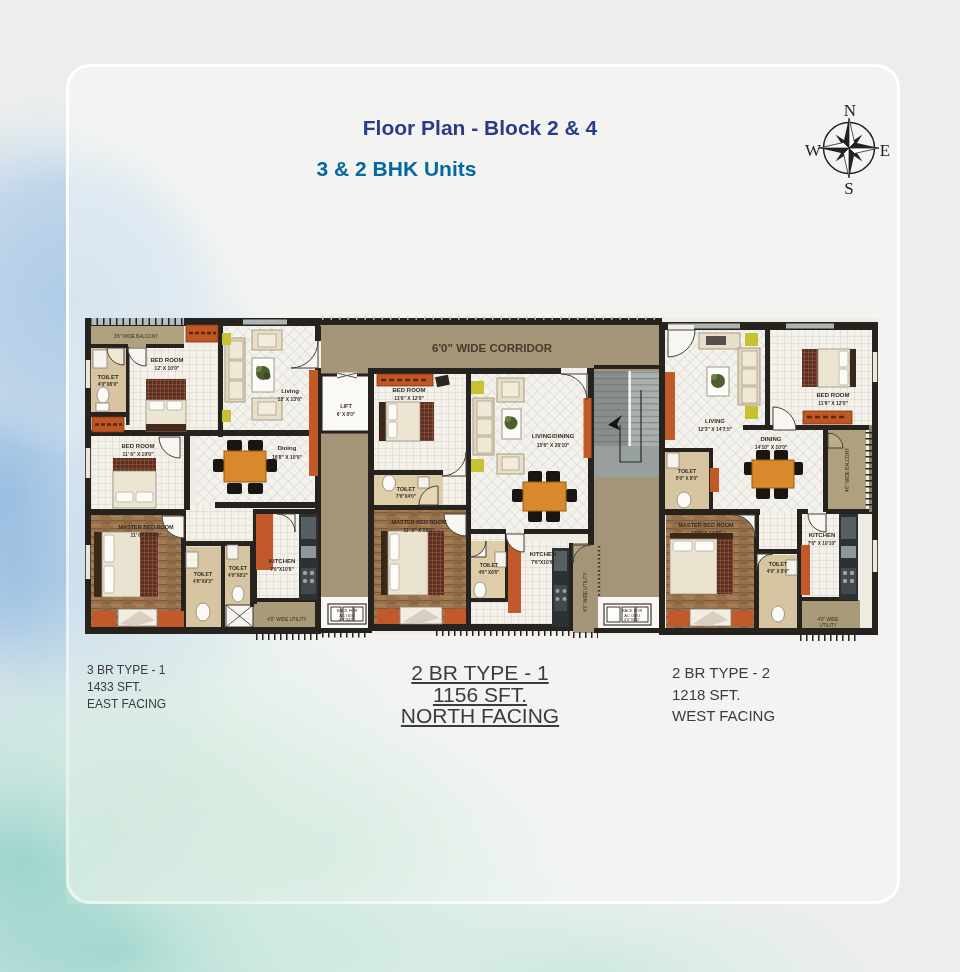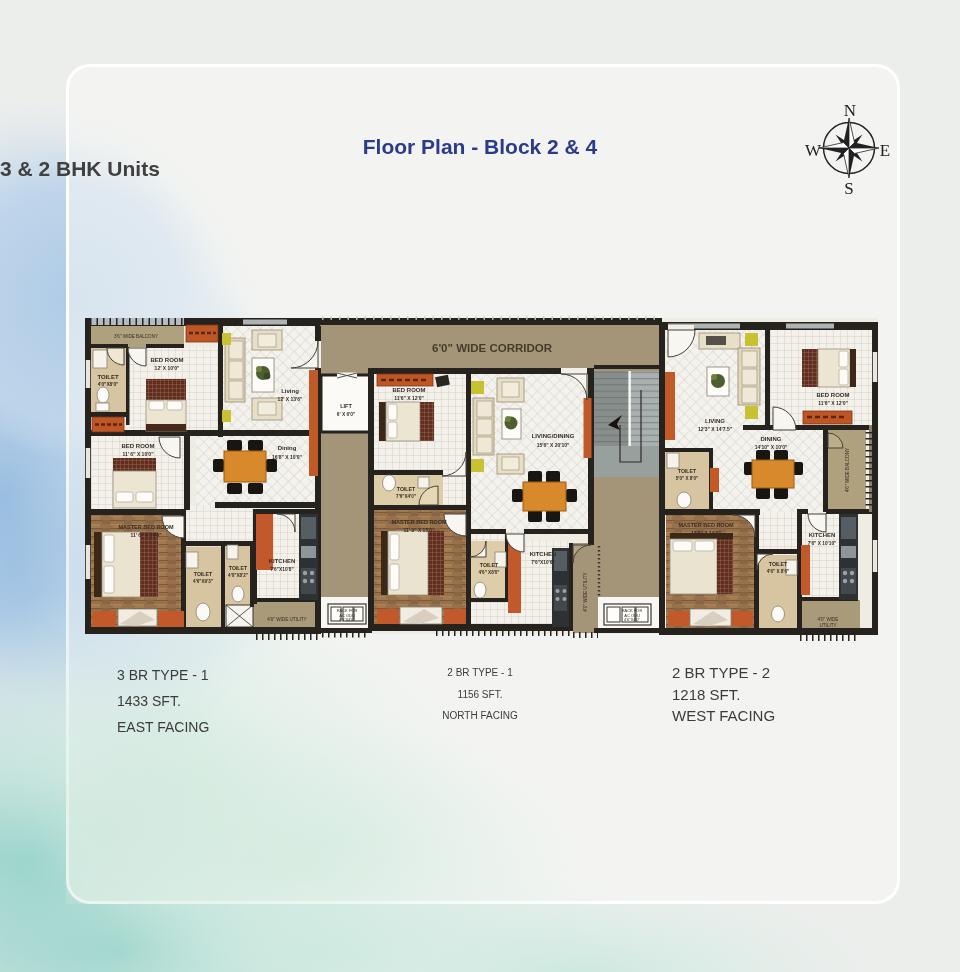--- a/index.html
+++ b/index.html
@@ -57,24 +57,24 @@
       <stop offset="0%" stop-color="#b4cfe6" stop-opacity="0.35"></stop>
       <stop offset="100%" stop-color="#c2d8ea" stop-opacity="0"></stop>
     </radialGradient>
   </defs>
   <ellipse cx="120" cy="720" rx="300" ry="190" fill="url(#cwm)"></ellipse>
   <ellipse cx="230" cy="800" rx="300" ry="150" fill="url(#cwm)"></ellipse>
   <ellipse cx="30" cy="520" rx="160" ry="220" fill="url(#cwb)"></ellipse>
   <ellipse cx="40" cy="760" rx="200" ry="180" fill="url(#cwm)"></ellipse>
 </svg>
 
-<div class="abs" style="left:0;top:135px;width:960px;text-align:center;color:#2b3a8a;
+<div class="abs" style="left:0;top:116px;width:960px;text-align:center;color:#2b3a8a;
      font-size:21px;font-weight:bold;">Floor Plan - Block 2 &amp; 4</div>
 
-<div class="abs" style="left:0;top:157px;width:793px;text-align:left;color:#404040;
+<div class="abs" style="left:0;top:157px;width:793px;text-align:center;color:#0369a1;
      font-size:21px;font-weight:bold;">3 &amp; 2 BHK Units</div>
 
 <svg class="abs" style="left:800px;top:100px" width="100" height="100" viewBox="0 0 100 100">
   <g transform="translate(49,48)">
     <circle r="25.5" fill="none" stroke="#222" stroke-width="1.5"></circle>
     <g>
       <path d="M0,0 L4.5,-3 L19,0 L4.5,3 Z" fill="#222" transform="rotate(-45)"></path>
       <path d="M0,0 L4.5,-3 L19,0 L4.5,3 Z" fill="#222" transform="rotate(45)"></path>
       <path d="M0,0 L4.5,-3 L19,0 L4.5,3 Z" fill="#222" transform="rotate(135)"></path>
       <path d="M0,0 L4.5,-3 L19,0 L4.5,3 Z" fill="#222" transform="rotate(-135)"></path>
@@ -731,20 +731,20 @@
       <text x="778" y="573" font-size="4.6">4'6" X 8'6"</text>
 
   <text x="822" y="537">KITCHEN</text>
       <text x="822" y="545" font-size="4.8">7'6" X 10'10"</text>
 
   <text x="828" y="621" font-size="4.6" font-weight="normal">4'0" WIDE</text>
   <text x="828" y="627" font-size="4.6" font-weight="normal">UTILITY</text>
 </g>
 </svg>
 
-<div class="abs" style="left:87px;top:662px;font-size:14px;color:#3c3c3a;line-height:26px;margin-left:30px;">
+<div class="abs" style="left:87px;top:662px;font-size:12px;color:#3c3c3a;line-height:17px;">
 3 BR TYPE - 1<br>1433 SFT.<br>EAST FACING</div>
 
-<div class="abs" style="left:380px;top:662px;width:200px;text-align:center;font-size:10px;color:#3c3c3a;line-height:21.5px;">
+<div class="abs" style="left:380px;top:662px;width:200px;text-align:center;font-size:21px;color:#3c3c3a;line-height:21.5px;text-decoration:underline;">
 2 BR TYPE - 1<br>1156 SFT.<br>NORTH FACING</div>
 
 <div class="abs" style="left:672px;top:662px;width:200px;text-align:left;font-size:15px;color:#3c3c3a;line-height:21.5px;">
 2 BR TYPE - 2<br>1218 SFT.<br>WEST FACING</div>
 
 </body></html>

